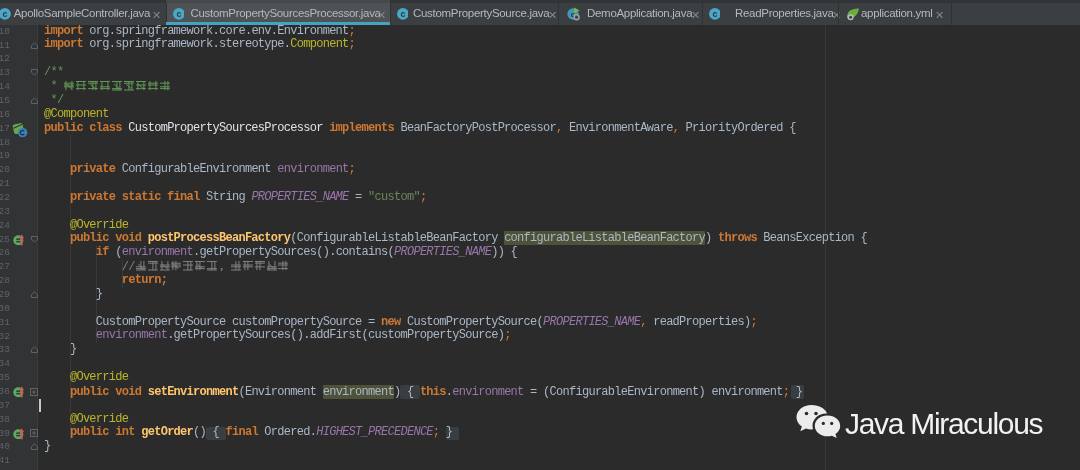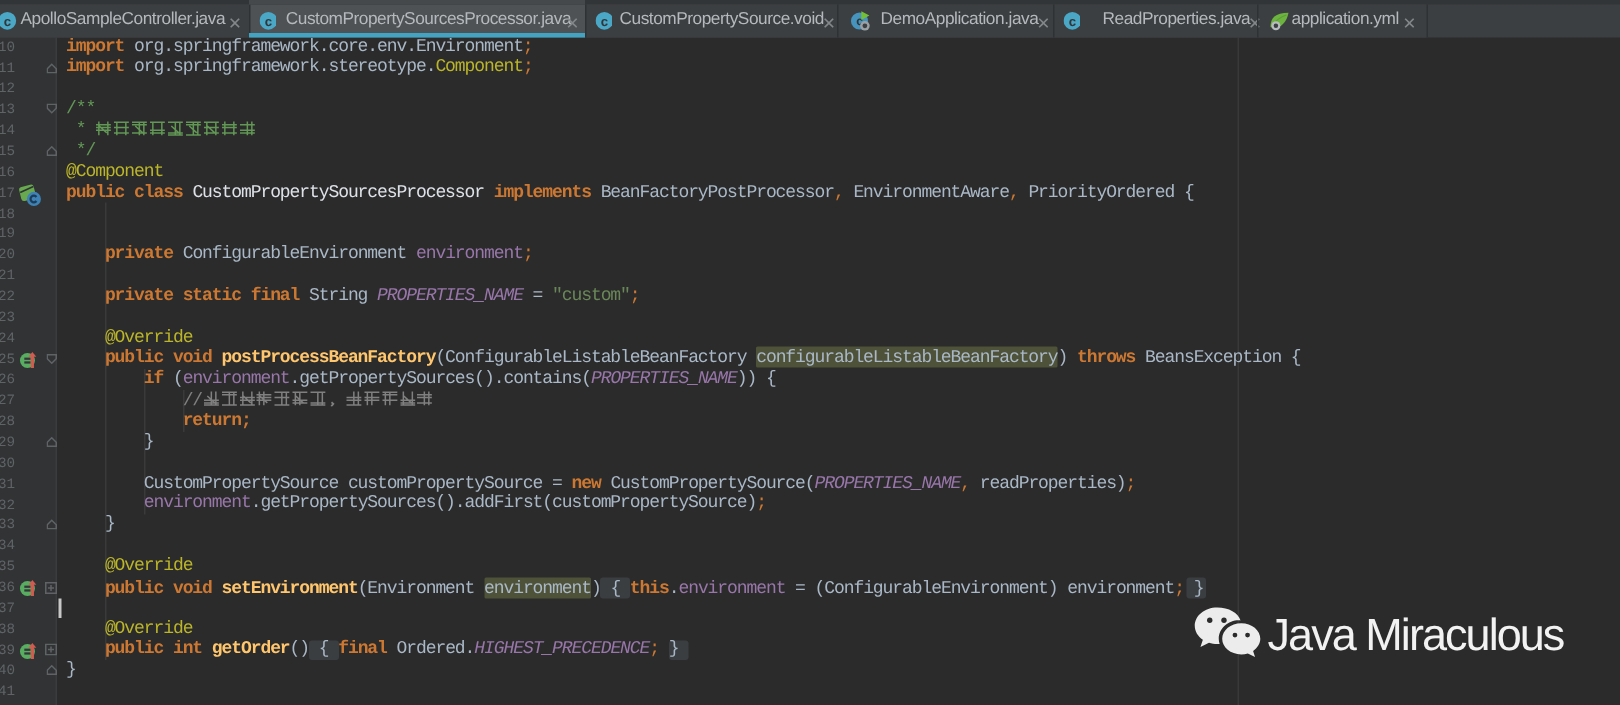--- a/index.html
+++ b/index.html
@@ -223,21 +223,21 @@
       <circle cx="6" cy="6" r="6" fill="#4aa7c6"></circle>
       <text x="6" y="9.2" font-size="9" font-weight="bold" font-family="Liberation Sans" fill="#30373a" text-anchor="middle">c</text>
     </svg>
     <div class="tabtxt" style="left:190.5px">CustomPropertySourcesProcessor.java</div>
     <div class="tabx" style="left:377px">✕</div>
     <div class="tabsep" style="left:390px"></div>
     <svg class="abs" style="left:396.6px;top:8.299999999999999px" width="11.8" height="11.8" viewBox="0 0 12 12">
       <circle cx="6" cy="6" r="6" fill="#4aa7c6"></circle>
       <text x="6" y="9.2" font-size="9" font-weight="bold" font-family="Liberation Sans" fill="#30373a" text-anchor="middle">c</text>
     </svg>
-    <div class="tabtxt" style="left:413px">CustomPropertySource.void</div>
+    <div class="tabtxt" style="left:413px">CustomPropertySource.java</div>
     <div class="tabx" style="left:548px">✕</div>
     <div class="tabsep" style="left:558px"></div>
     <svg class="abs" style="left:566.5px;top:7.199999999999999px" width="14" height="14" viewBox="0 0 14 14">
       <circle cx="6" cy="7" r="5.7" fill="#4693bd"></circle>
       <text x="6" y="9.8" font-size="8" font-weight="bold" font-family="Liberation Sans" fill="#2f3335" text-anchor="middle">c</text>
       <path d="M7.2 0.5 L12.6 3.4 L7.2 6.3 Z" fill="#73c037"></path>
       <circle cx="9.6" cy="10.2" r="3.2" fill="#9aa0a3"></circle>
       <circle cx="9.6" cy="10.2" r="1.6" fill="#3c4043"></circle>
     </svg>
     <div class="tabtxt" style="left:587px">DemoApplication.java</div>

